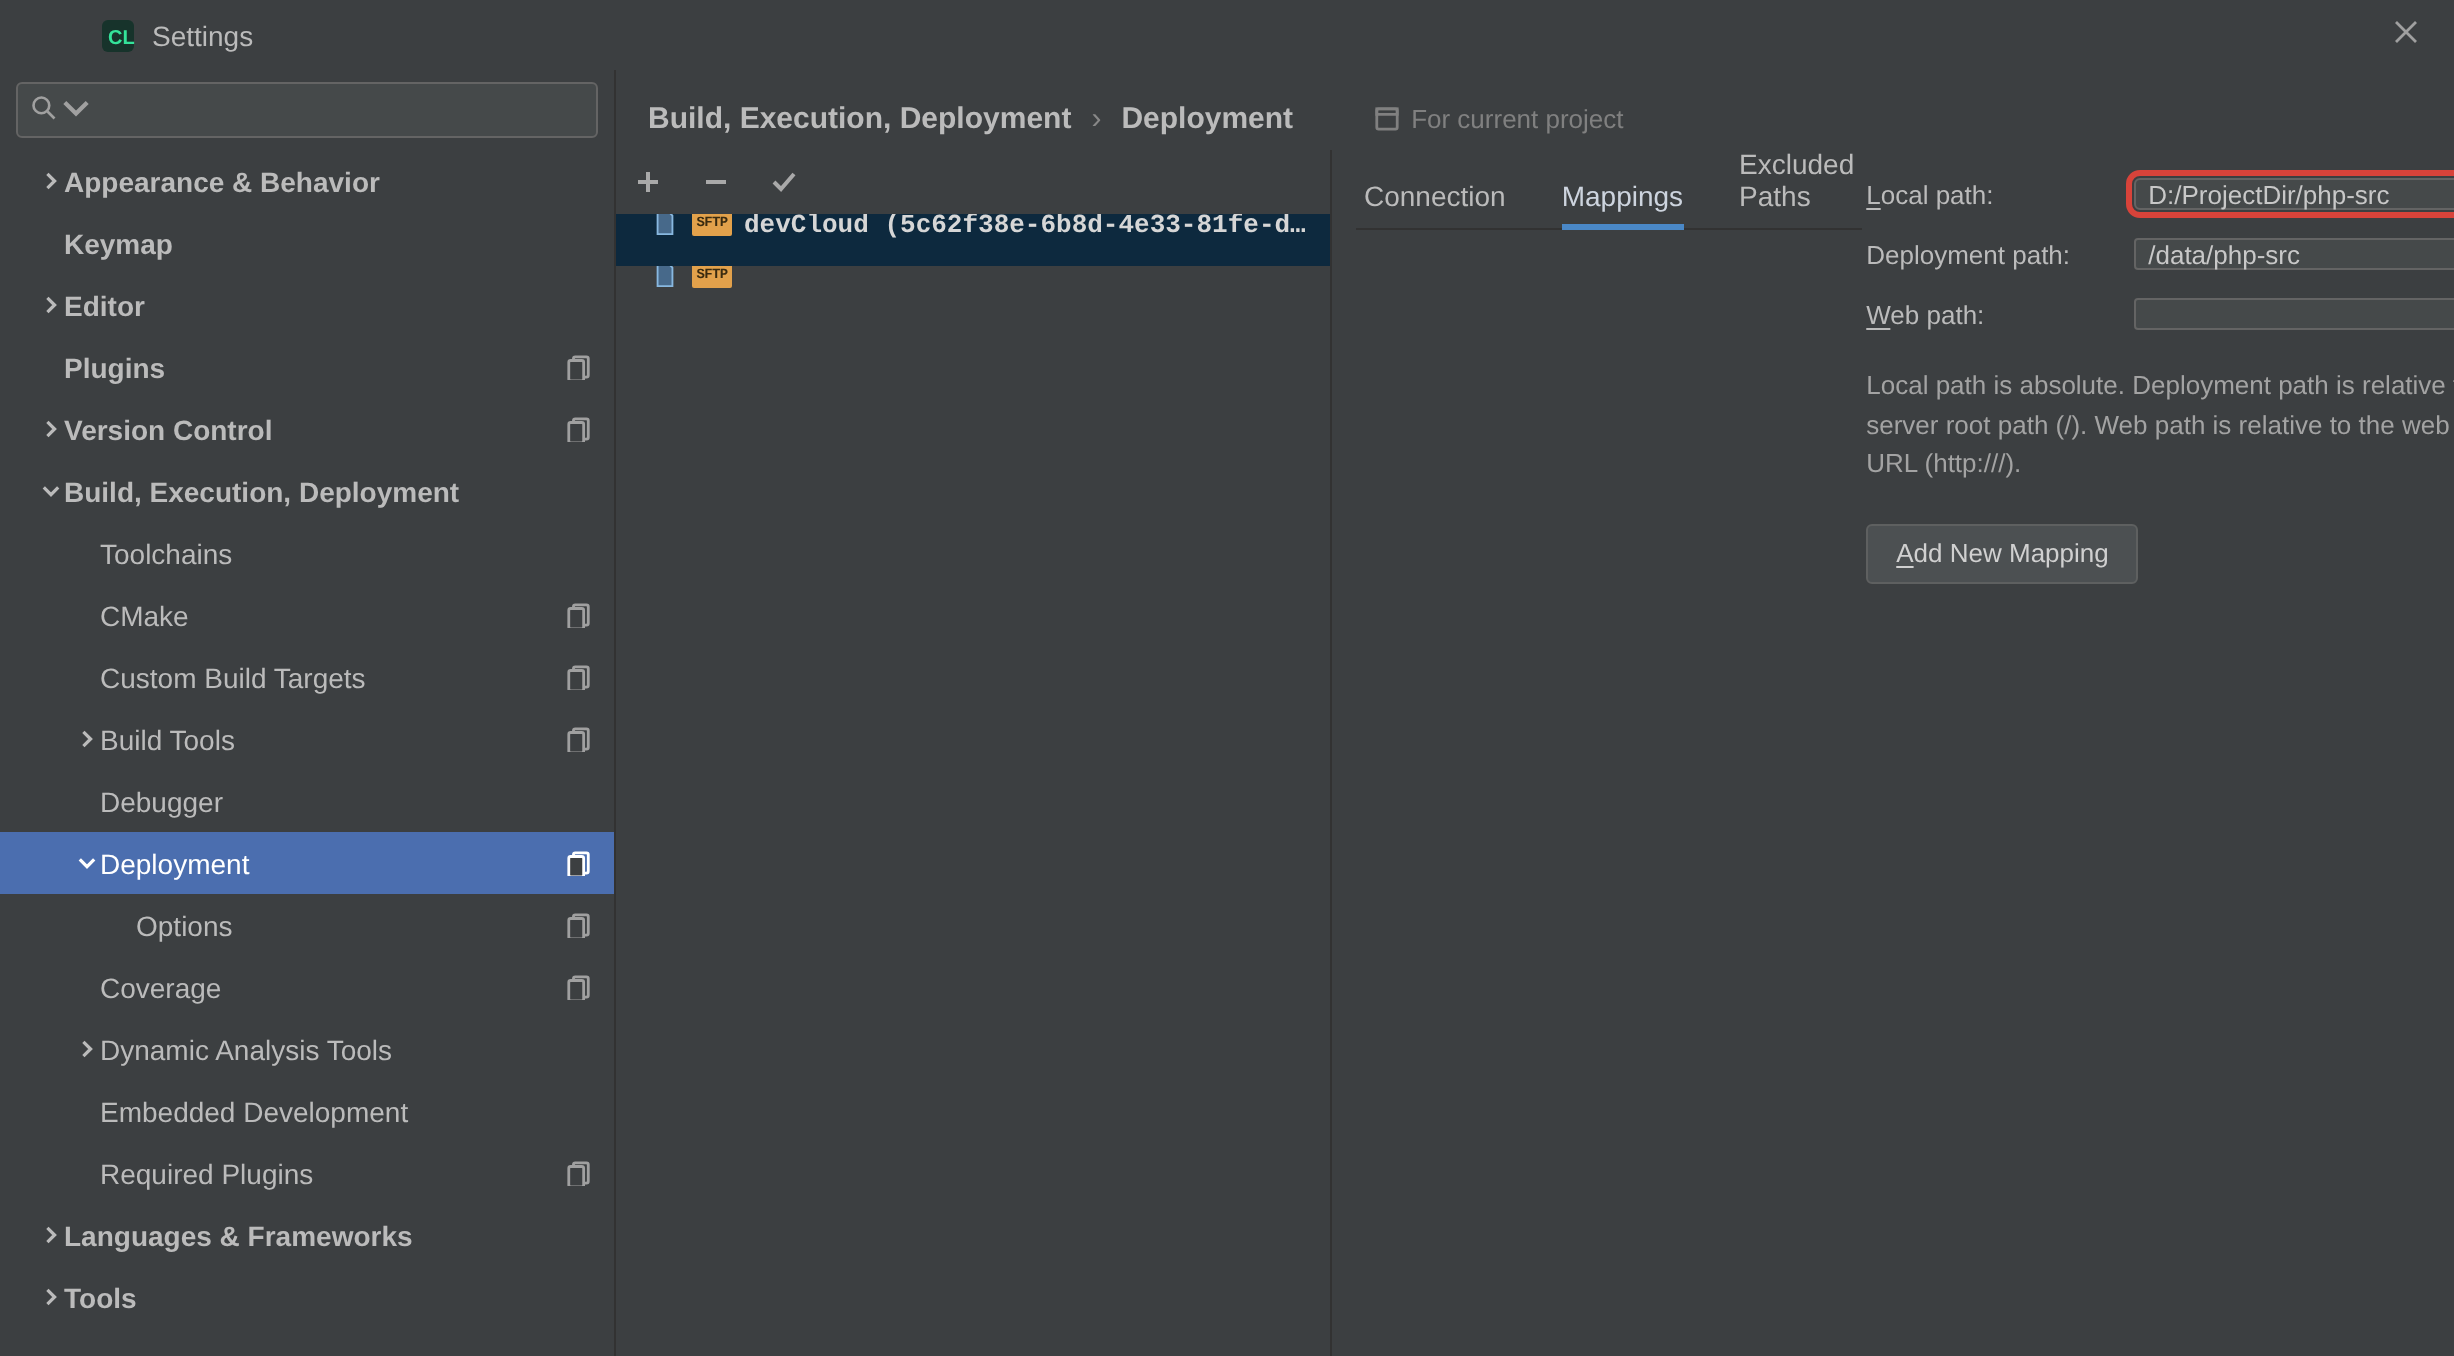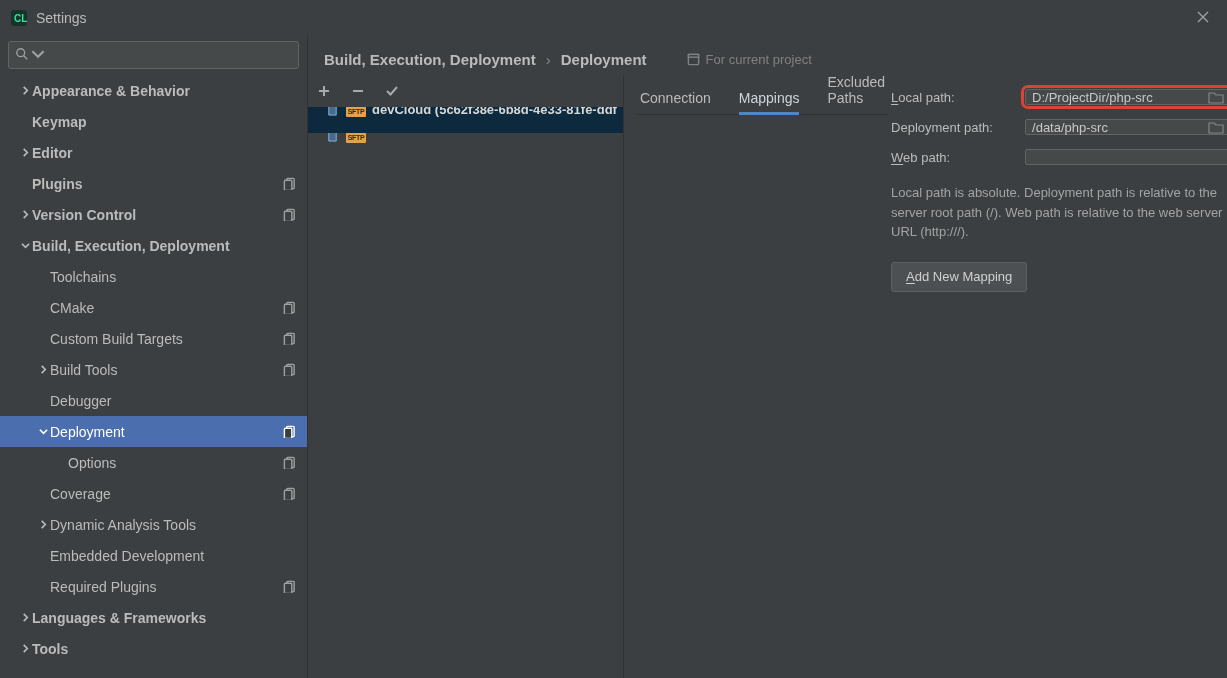--- a/index.html
+++ b/index.html
@@ -1,18 +1,18 @@
 <!DOCTYPE html>
 <html><head>
 <meta charset="utf-8">
 <style>
 * { margin: 0; padding: 0; box-sizing: border-box; }
 body { font-family: "Segoe UI", Arial, sans-serif; font-size: 13px; background: #3c3f41; color: #bbbbbb; width: 1227px; height: 678px; overflow: hidden; }
 .window { display: flex; flex-direction: column; height: 100%; }
-.titlebar { height: 35px; display: flex; align-items: center; padding: 0 10px; background: #3c3f41; }
+.titlebar { height: 35px; display: flex; align-items: center; padding: 0 10px; background: #3c3f41; margin-left: 40px; }
 .titlebar .app-icon { width: 18px; height: 18px; margin-right: 8px; }
 .titlebar .title { font-size: 14px; color: #bbbbbb; flex: 1; }
 .titlebar .close-x { font-size: 16px; color: #a0a0a0; cursor: pointer; padding: 4px 8px; }
 .content { display: flex; flex: 1; min-height: 0; }
 .sidebar { width: 308px; background: #3c3f41; border-right: 1px solid #323232; display: flex; flex-direction: column; }
 .search-wrap { padding: 6px 8px; }
 .search { display: flex; align-items: center; background: #45494a; border: 1px solid #646464; border-radius: 3px; height: 28px; padding: 0 6px; }
 .search svg { width: 14px; height: 14px; fill: none; stroke: #a0a0a0; stroke-width: 1.5; }
 .search .chev { margin-left: 2px; stroke: #a0a0a0; }
 .search input { background: transparent; border: none; outline: none; color: #bbb; flex: 1; margin-left: 4px; font-size: 13px; }
@@ -34,21 +34,21 @@
 .breadcrumb { display: flex; align-items: center; height: 40px; padding: 8px 16px 0 16px; font-size: 15px; font-weight: 600; color: #bbbbbb; gap: 10px; }
 .breadcrumb .sep { color: #888; font-weight: normal; }
 .scope { display: flex; align-items: center; margin-left: 30px; color: #808080; font-weight: normal; font-size: 13px; gap: 6px; }
 .scope svg { width: 13px; height: 13px; stroke: #808080; fill: none; stroke-width: 1.5; }
 .split { display: flex; flex: 1; min-height: 0; }
 .servers { width: 358px; border-right: 1px solid #323232; display: flex; flex-direction: column; }
 .toolbar { height: 32px; display: flex; align-items: center; padding: 0 8px; gap: 18px; }
 .toolbar .tbtn { width: 16px; height: 16px; display: flex; align-items: center; justify-content: center; cursor: pointer; }
 .toolbar .tbtn svg { stroke: #a9a9a9; fill: none; stroke-width: 2; }
 .server-list { flex: 1; overflow: auto; }
-.server-row { display: flex; align-items: flex-end; height: 26px; padding: 0 6px 16px 18px; gap: 6px; cursor: pointer; font-size: 13px; white-space: nowrap; overflow: hidden; }
+.server-row { display: flex; align-items: center; height: 26px; padding: 0 6px 16px 18px; gap: 6px; cursor: pointer; font-size: 13px; white-space: nowrap; overflow: hidden; font-family: Liberation Mono, monospace; }
 .server-row.selected { background: #0d293e; }
 .server-row.selected .srv-label { font-weight: 600; color: #d6d6d6; }
 .sftp-badge { display: inline-flex; align-items: center; justify-content: center; width: 20px; height: 12px; background: #e2a14b; color: #3a2b10; font-size: 7px; font-weight: bold; border-radius: 1px; flex-shrink: 0; letter-spacing: -0.3px; }
 .srv-doc-icon { width: 14px; height: 14px; flex-shrink: 0; display:flex; }
 .srv-doc-icon svg { width: 13px; height: 13px; stroke: #88b8e0; fill:#47698a; stroke-width:1; }
 .srv-label { color: #bbbbbb; overflow: hidden; text-overflow: ellipsis; }
 .right { flex: 1; display: flex; flex-direction: row; padding: 0 12px 0 12px; }
 .tabs { display: flex; align-items: flex-end; height: 40px; gap: 28px; padding: 0 4px; border-bottom: 1px solid #323232; font-size: 14px; }
 .tab { padding-bottom: 8px; cursor: pointer; color: #bbbbbb; }
 .tab.active { color: #cdd4de; border-bottom: 3px solid #4a88c7; margin-bottom: -1px; padding-bottom: 6px; }

